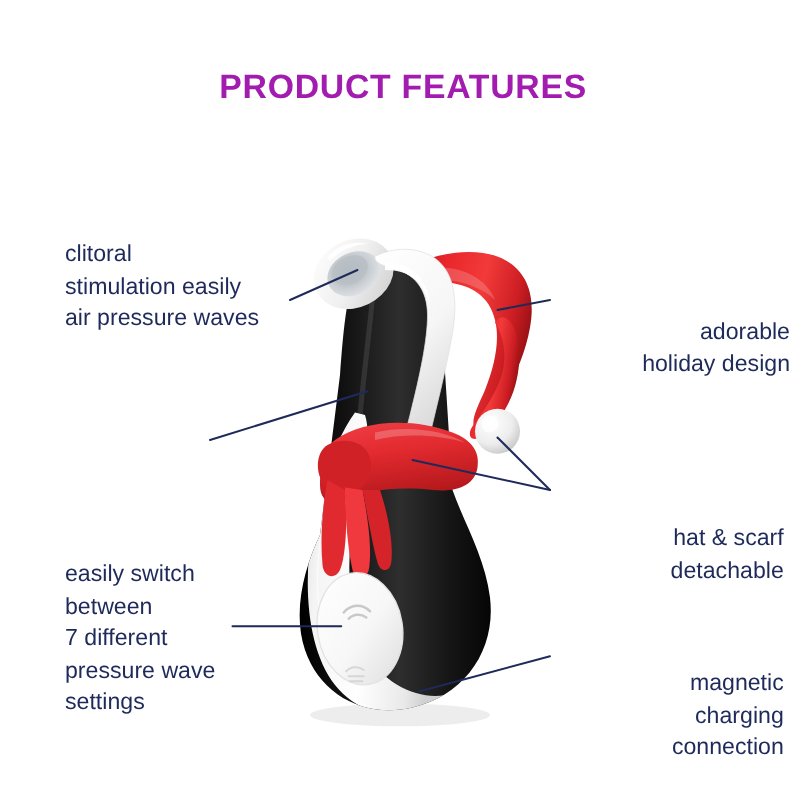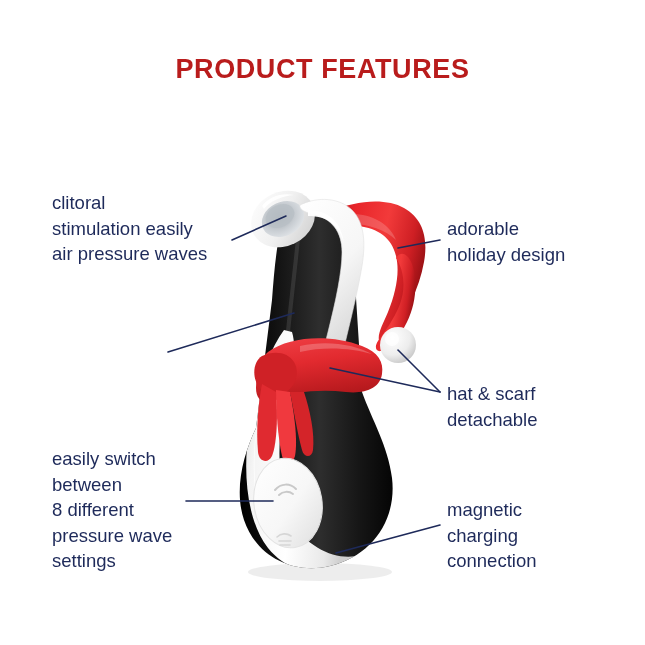--- a/index.html
+++ b/index.html
@@ -23,33 +23,33 @@
   }
   .title {
     position: absolute;
     top: 54px;
     left: 0;
     width: 645px;
     text-align: center;
     font-size: 27px;
     font-weight: bold;
     letter-spacing: 0.6px;
-    color: #b91c1c;
+    color: #a21caf;
     font-family: "Liberation Sans", sans-serif;
   }
   .callout {
     position: absolute;
     font-size: 18.5px;
     line-height: 25.5px;
     color: #1e2a5a;
     font-family: "Liberation Sans", sans-serif;
     white-space: pre-line;
   }
   .callout.left  { text-align: left; }
-  .callout.right { text-align: left; }
+  .callout.right { text-align: right; margin-top: 36px; }
 
   #c-clitoral  { left: 52px;  top: 190px; width: 200px; }
   #c-silicone  { left: 52px;  top: 326px; width: 180px; }
   #c-settings  { left: 52px;  top: 446px; width: 190px; }
   #c-holiday   { left: 447px; top: 216px; width: 185px; }
   #c-detach    { left: 447px; top: 381px; width: 180px; }
   #c-magnetic  { left: 447px; top: 497px; width: 180px; }
 
   .product-svg {
     position: absolute;
@@ -277,21 +277,21 @@
     </g>
   </svg>
 
   <div class="callout left" id="c-clitoral">clitoral
 stimulation easily
 air pressure waves</div>
 
 
   <div class="callout left" id="c-settings">easily switch
 between
-8 different
+7 different
 pressure wave
 settings</div>
 
   <div class="callout right" id="c-holiday">adorable
 holiday design</div>
 
   <div class="callout right" id="c-detach">hat &amp; scarf
 detachable</div>
 
   <div class="callout right" id="c-magnetic">magnetic

